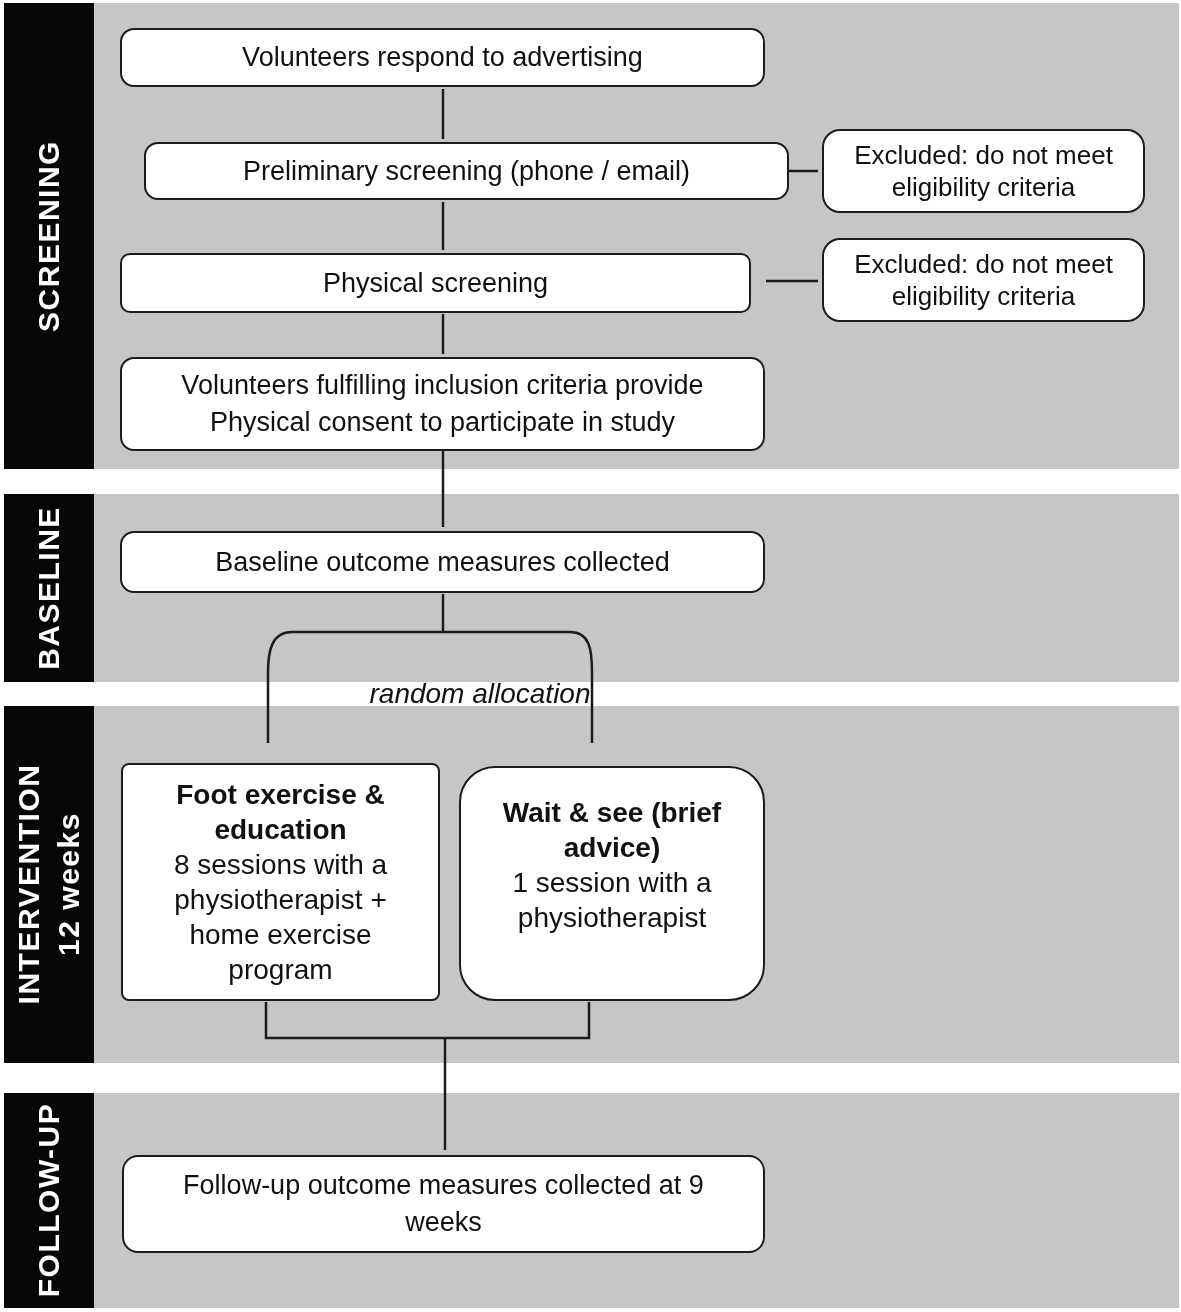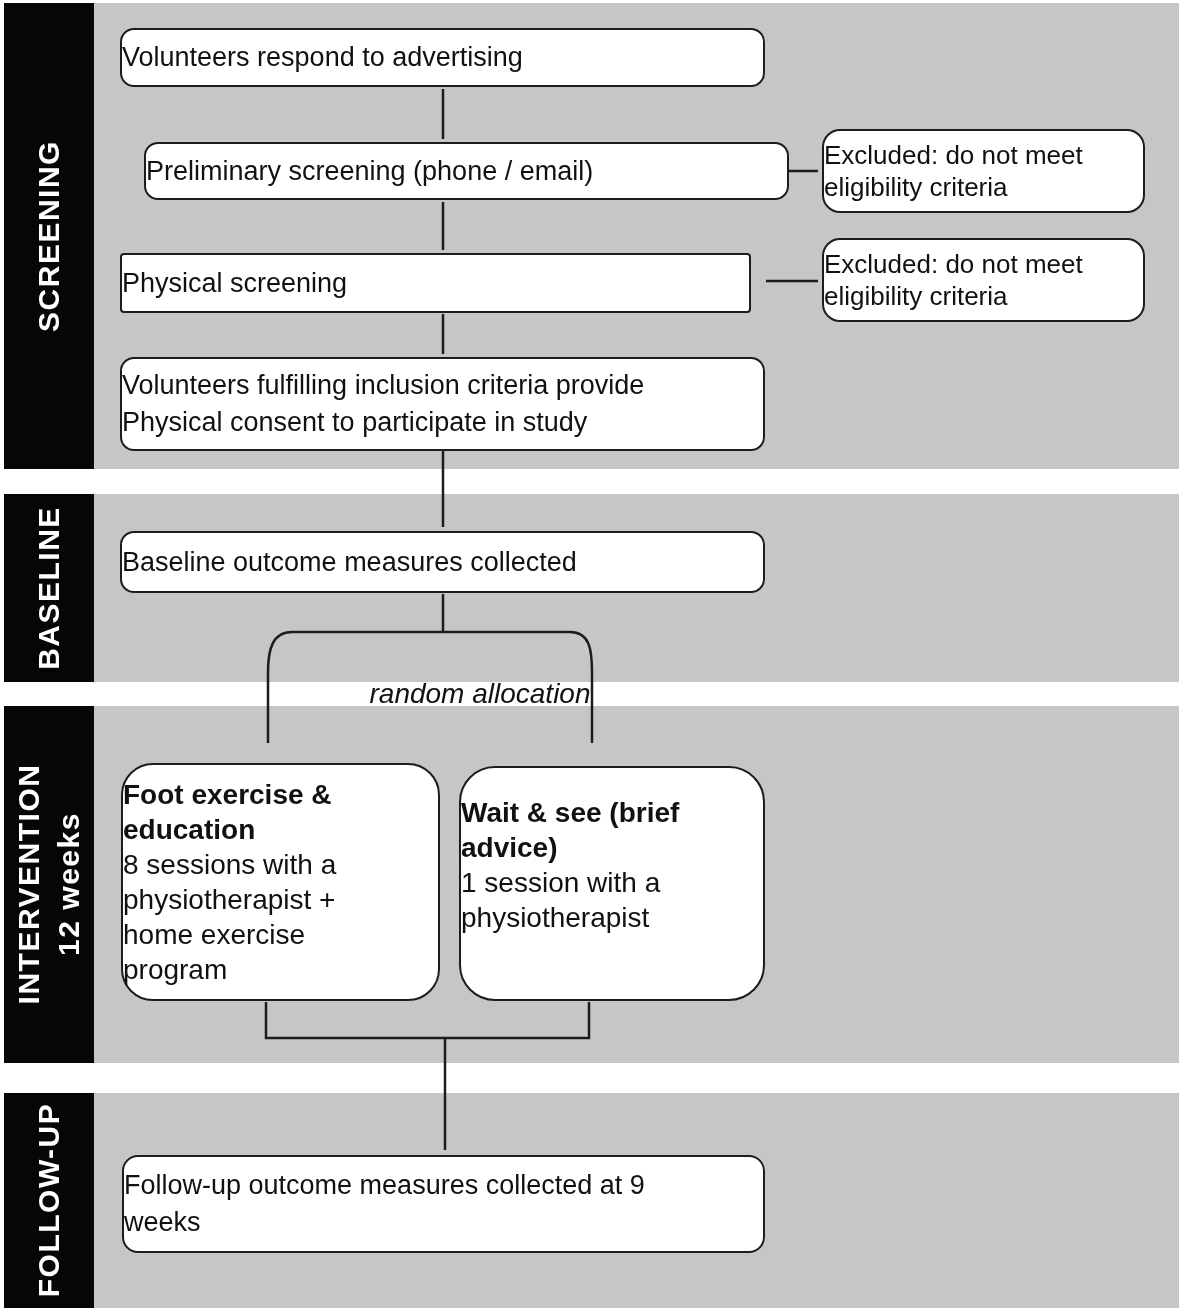--- a/index.html
+++ b/index.html
@@ -37,32 +37,32 @@
   }
   .bar-label.s1{top:236px;}
   .bar-label.s2{top:588px;}
   .bar-label.s3{top:884px;}
   .bar-label.s4{top:1200px;}
 
   
   .node{
     position:absolute;background:var(--fill);
     border:2.5px solid var(--border);
-    display:flex;flex-direction:column;align-items:flex-start;justify-content:center;
+    display:flex;flex-direction:column;align-items:center;justify-content:center;
     text-align:center;font-size:27px;line-height:37px;box-sizing:border-box;
   }
   .node .ln{display:block;white-space:nowrap;}
   .n-respond    {left:120px;top:28px;  width:645px;height:59px; border-radius:14px;}
   .n-preliminary{left:120px;top:142px; width:645px;height:58px; border-radius:14px;margin-left:24px;}
-  .n-physical   {left:120px;top:253px; width:631px;height:60px; border-radius:4px;}
+  .n-physical   {left:120px;top:253px; width:631px;height:60px; border-radius:10px;}
   .n-consent    {left:120px;top:357px; width:645px;height:94px; border-radius:14px;}
   .n-excluded1  {left:822px;top:129px; width:323px;height:84px; border-radius:18px;font-size:26px;line-height:32px;}
   .n-excluded2  {left:822px;top:238px; width:323px;height:84px; border-radius:18px;font-size:26px;line-height:32px;}
   .n-baseline   {left:120px;top:531px; width:645px;height:62px; border-radius:14px;}
-  .n-arm1       {left:121px;top:763px; width:319px;height:238px;border-radius:32px;font-size:28px;line-height:35px;}
+  .n-arm1       {left:121px;top:763px; width:319px;height:238px;border-radius:8px;font-size:28px;line-height:35px;}
   .n-arm2       {left:459px;top:766px; width:306px;height:235px;border-radius:36px;font-size:28px;line-height:35px;
                  justify-content:flex-start;padding-top:27px;}
   .n-followup   {left:122px;top:1155px;width:643px;height:98px; border-radius:16px;}
   .bold{font-weight:bold;}
 
   
   .rand-label{
     position:absolute;left:443px;top:678px;transform:translateX(-50%);
     font-style:italic;font-size:28px;white-space:nowrap;color:var(--text);margin-left:37px;
   }

